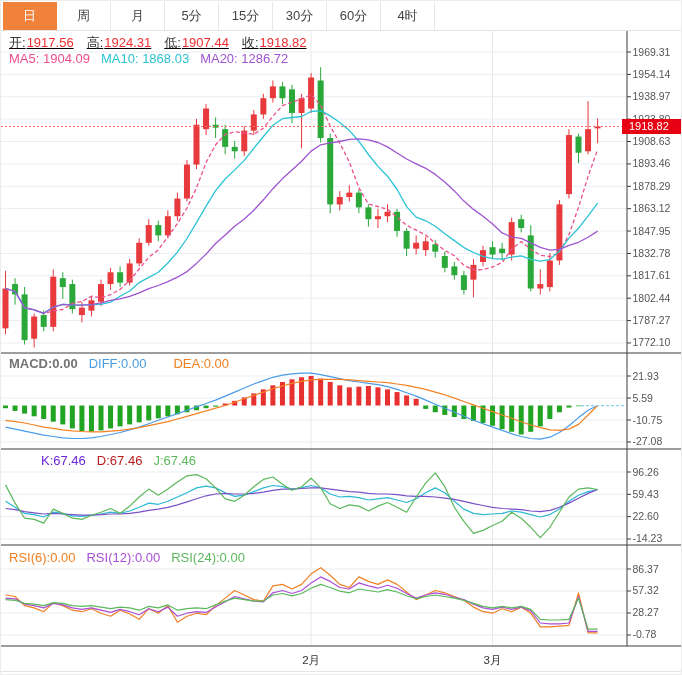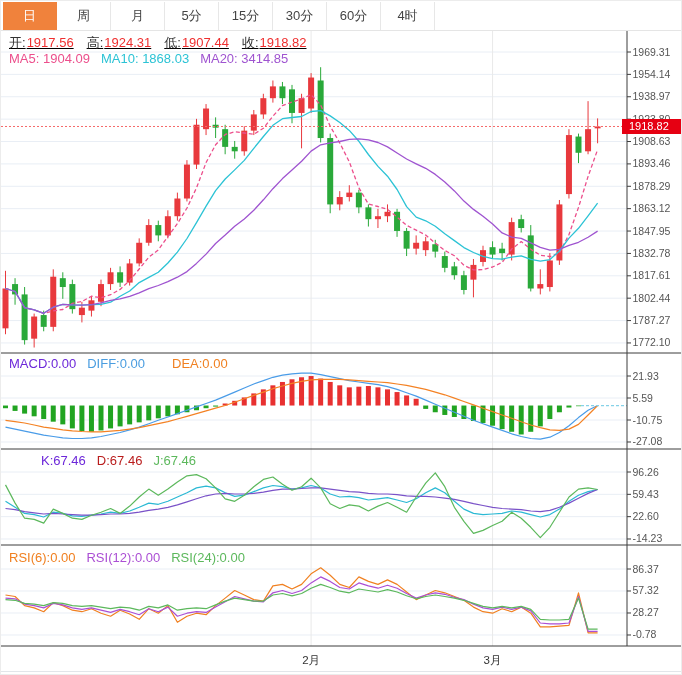--- a/index.html
+++ b/index.html
@@ -344,24 +344,24 @@
         <g>
           <text x="310.1" y="633" font-size="11.5" fill="#333" font-family="Liberation Sans, sans-serif" text-anchor="middle">2月</text>
           <text x="491.55" y="633" font-size="11.5" fill="#333" font-family="Liberation Sans, sans-serif" text-anchor="middle">3月</text>
         </g>
       </svg>
 
     <div class="info-row row-ohlc">
       <span class="lbl">开:</span><span class="val">1917.56</span><span class="lbl">高:</span><span class="val">1924.31</span><span class="lbl">低:</span><span class="val">1907.44</span><span class="lbl">收:</span><span class="val">1918.82</span>
     </div>
     <div class="info-row row-ma">
-      <span style="color: rgb(236, 79, 140);">MA5: 1904.09</span><span style="color: rgb(44, 195, 213);">MA10: 1868.03</span><span style="color: rgb(159, 84, 208);">MA20: 3414.85</span>
+      <span style="color: rgb(236, 79, 140);">MA5: 1904.09</span><span style="color: rgb(44, 195, 213);">MA10: 1868.03</span><span style="color: rgb(159, 84, 208);">MA20: 1286.72</span>
     </div>
     <div class="info-row row-macd">
-      <span style="color: #6d28d9;">MACD:0.00</span><span style="color: rgb(74, 157, 224);">DIFF:0.00</span><span style="color: rgb(240, 128, 33); margin-left: 16px;">DEA:0.00</span>
+      <span style="color: #737373; font-weight: bold;">MACD:0.00</span><span style="color: rgb(74, 157, 224);">DIFF:0.00</span><span style="color: rgb(240, 128, 33); margin-left: 16px;">DEA:0.00</span>
     </div>
     <div class="info-row row-kdj">
       <span style="color: #6d28d9; margin-left: 32px;">K:67.46</span><span style="color: #b91c1c;">D:67.46</span><span style="color: rgb(92, 184, 92);">J:67.46</span>
     </div>
     <div class="info-row row-rsi">
       <span style="color: rgb(240, 128, 33);">RSI(6):0.00</span><span style="color: rgb(171, 79, 212);">RSI(12):0.00</span><span style="color: rgb(92, 184, 92);">RSI(24):0.00</span>
     </div>
 
     <div class="price-badge" style="background: rgb(230, 0, 18);">1918.82</div>
   </div>

